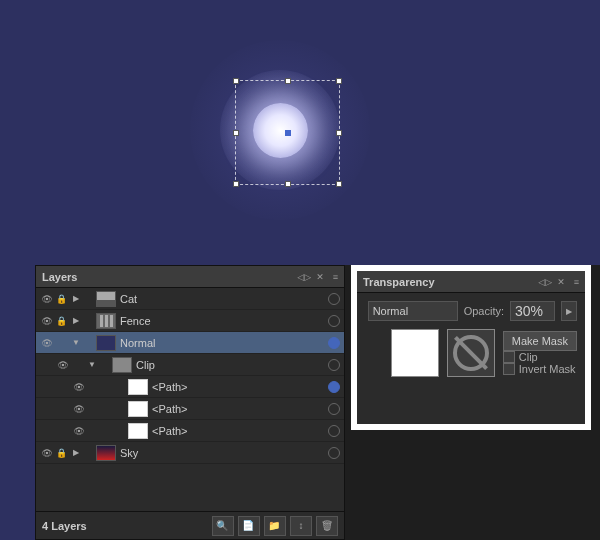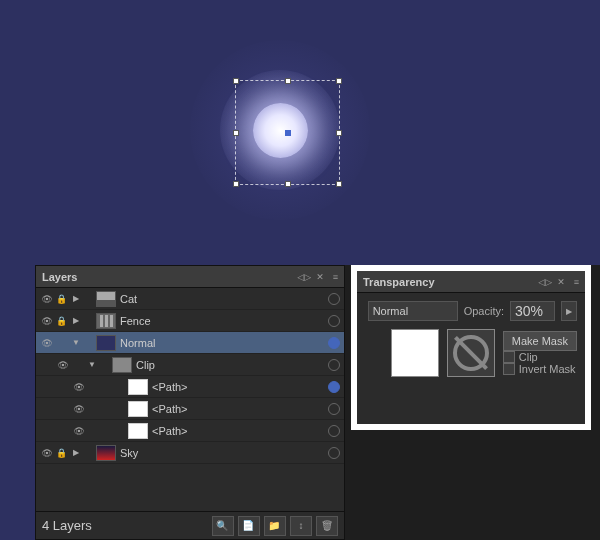--- a/index.html
+++ b/index.html
@@ -256,21 +256,22 @@
       background: #2b2b2b;
       border-top: 1px solid #111;
       display: flex;
       align-items: center;
       padding: 0 6px;
       justify-content: space-between;
     }
 
     .layers-count {
       color: #ccc;
-      font-size: 13px;
+      font-size: 11px;
+      font-weight: bold;
     }
 
     .footer-icons {
       display: flex;
       gap: 4px;
       align-items: center;
     }
 
     .footer-btn {
       width: 22px;

